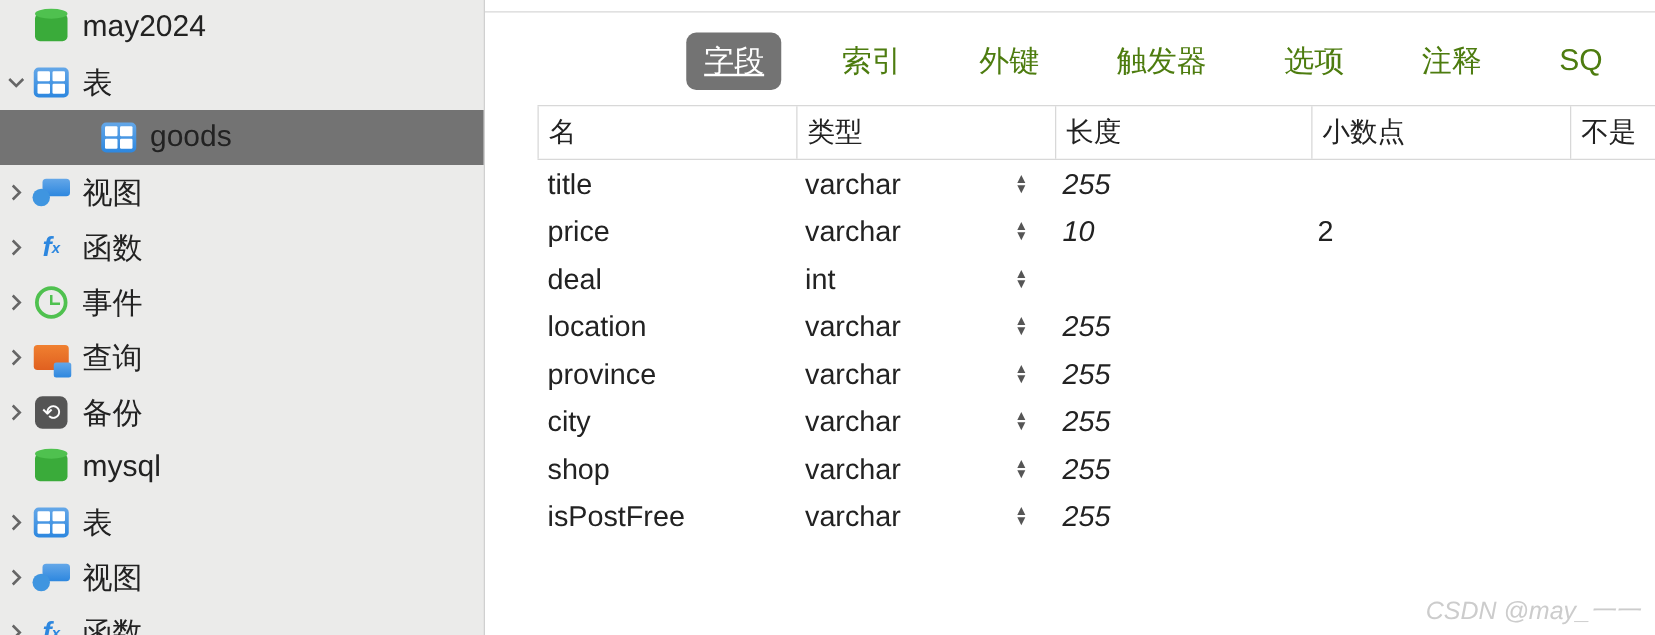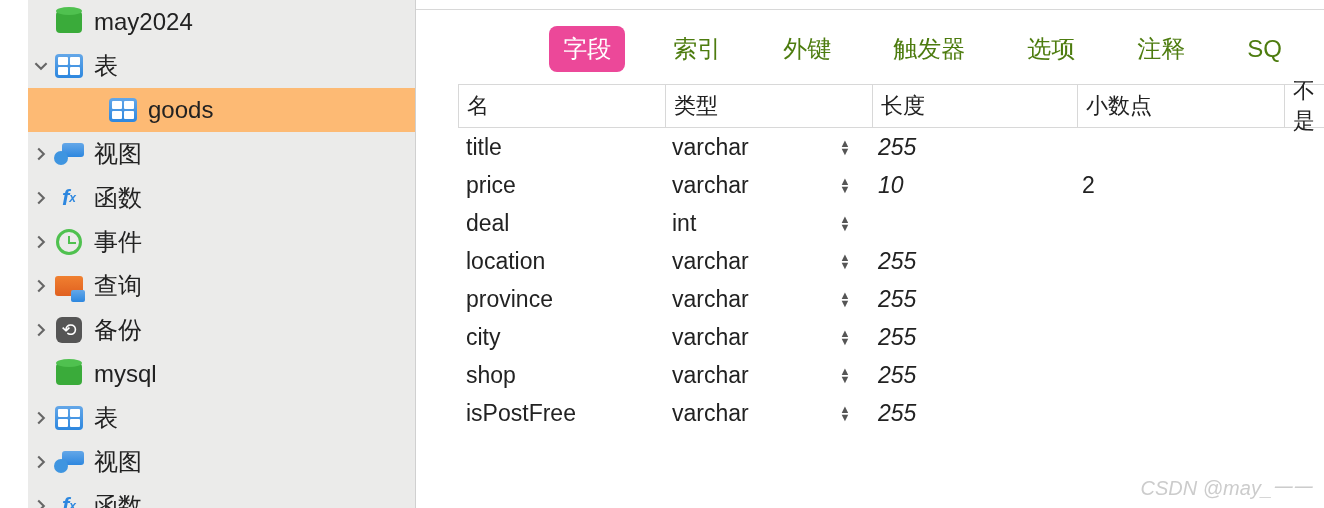--- a/index.html
+++ b/index.html
@@ -1,20 +1,20 @@
 <!DOCTYPE html>
 <html><head>
   <meta charset="utf-8">
   <style>
     * { margin: 0; padding: 0; box-sizing: border-box; font-family: -apple-system, BlinkMacSystemFont, "PingFang SC", "Helvetica Neue", sans-serif; }
     body { display: flex; width: 1324px; height: 508px; background: #fff; overflow: hidden; position: relative; }
     
-    .sidebar { width: 388px; background: #ebebea; height: 100%; overflow: hidden; border-right: 1px solid #d0d0d0; margin-left: 28px; }
+    .sidebar { width: 388px; background: #ebebea; height: 100%; overflow: hidden; border-right: 1px solid #d0d0d0; }
     .tree-item { display: flex; align-items: center; height: 44px; padding-left: 6px; cursor: pointer; }
-    .tree-item.selected { background: #fdba74; text-align: right; }
+    .tree-item.selected { background: #737373; text-align: right; }
     .chevron { width: 14px; height: 14px; display: flex; align-items: center; justify-content: center; color: #666; margin-right: 6px; }
     .chevron-space { width: 20px; }
     .item-icon { width: 30px; height: 30px; display: flex; align-items: center; justify-content: center; margin-right: 10px; }
     .item-label { font-size: 24px; color: #222; }
     .indent-1 { padding-left: 6px; }
     .indent-2 { padding-left: 80px; }
     
     .db-icon { background: #3aab3a; border-radius: 4px; width: 26px; height: 22px; position: relative; }
     .db-icon::before { content:""; position:absolute; top:-4px; left:0; width:26px; height:8px; background:#4fc14f; border-radius: 50%; }
     .table-icon { background: linear-gradient(#64a7e8,#2d87df); border-radius: 4px; width: 28px; height: 24px; display:grid; grid-template-columns:1fr 1fr; grid-template-rows:1fr 1fr; gap:2px; padding:3px; }
@@ -27,21 +27,21 @@
     .clock-icon::before { content:""; position:absolute; top:4px; left:9px; width:2px; height:8px; background:#4fc14f; }
     .clock-icon::after { content:""; position:absolute; top:10px; left:9px; width:8px; height:2px; background:#4fc14f; }
     .query-icon { width:28px; height:20px; background:linear-gradient(#f08030,#e06020); border-radius:3px; position:relative; }
     .query-icon::after { content:""; position:absolute; bottom:-6px; right:-2px; width:14px; height:12px; background:linear-gradient(#64a7e8,#2d87df); border-radius:2px; }
     .backup-icon { width:26px; height:26px; background:#555; border-radius:6px; display:flex; align-items:center; justify-content:center; color:#fff; font-size:18px; }
 
     .main { flex: 1; display: flex; flex-direction: column; }
     .toolbar-stub { height: 10px; border-bottom: 1px solid #d8d8d8; }
     .tabs { display: flex; gap: 34px; padding: 16px 28px 12px 28px; align-items: center; justify-content: flex-end; }
     .tab { font-size: 24px; color: #4d7c0f; padding: 7px 14px; border-radius: 8px; cursor: pointer; }
-    .tab.active { background: #ec4899; color: #fff; }
+    .tab.active { background: #737373; color: #fff; text-decoration: underline; }
     
     .columns-area { flex:1; padding-left: 42px; }
     .col-header { display: flex; align-items: center; height: 44px; border-top: 1px solid #d8d8d8; border-bottom: 1px solid #d8d8d8; }
     .col-header-cell { font-size: 22px; color: #222; padding-left: 8px; }
     .ch-name { width: 206px; }
     .ch-type { width: 206px; }
     .ch-len { width: 204px; }
     .ch-dec { width: 206px; }
     .ch-null { flex:1; }
     .vr { border-left: 1px solid #d8d8d8; height: 100%; }

